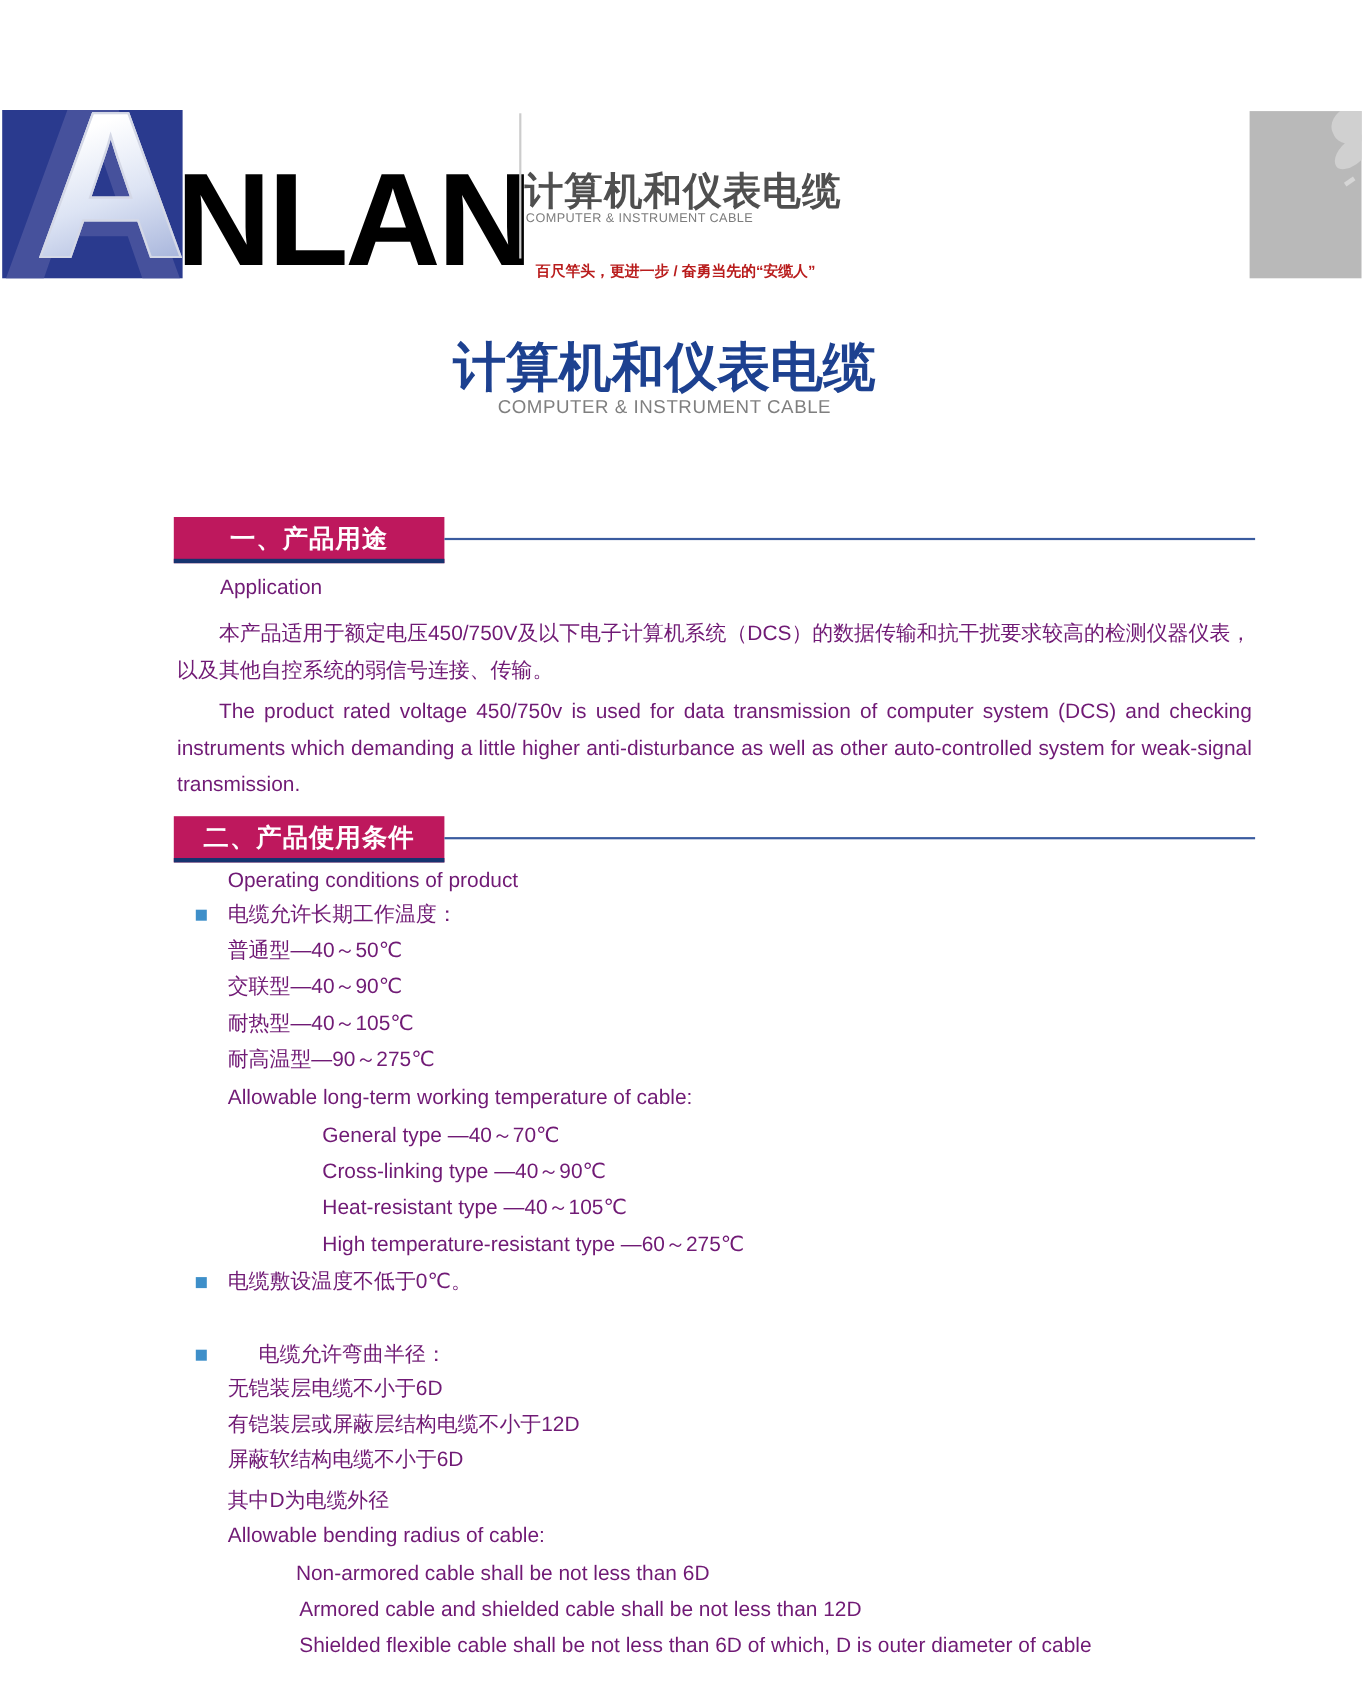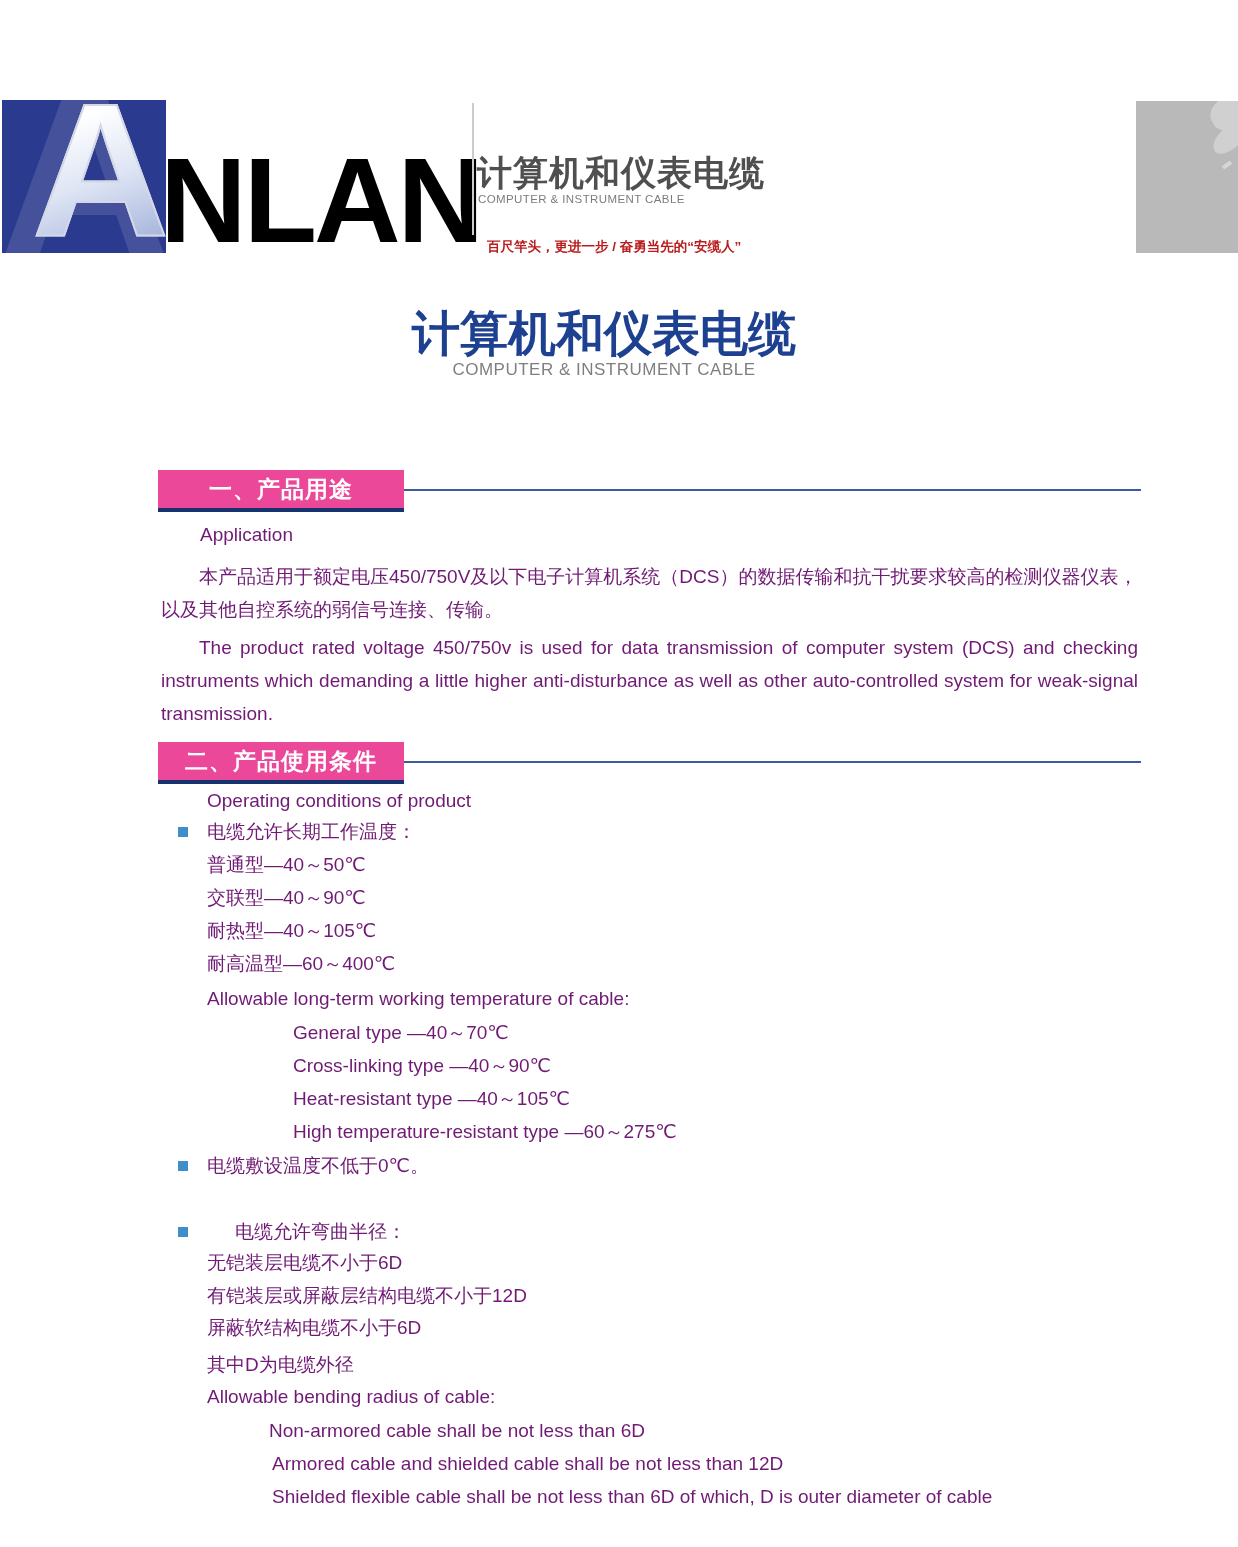--- a/index.html
+++ b/index.html
@@ -31,21 +31,21 @@
   .leaf3{position:absolute;right:6px;top:62px;width:10px;height:4px;background:#d6d6d6;
          transform:rotate(-35deg);}
 
   
   .doc-title{left:0;top:302px;width:1208px;text-align:center;font-size:48px;font-weight:bold;
              color:#1d4190;letter-spacing:0;}
   .doc-subtitle{left:0;top:360px;width:1208px;text-align:center;font-size:17px;color:#7f7f7f;
                 letter-spacing:0.5px;}
 
   
-  .sec-box{left:158px;width:246px;height:38px;background:#ec4899;border-bottom:4px solid #16336f;
+  .sec-box{left:158px;width:246px;height:38px;background:#be185d;border-bottom:4px solid #16336f;
            color:#ffffff;font-size:23px;font-weight:bold;text-align:center;line-height:38px;
            letter-spacing:1px;}
   .sec-line{height:2px;background:#3a5b9f;left:404px;width:737px;}
 
   
   .t{position:absolute;font-size:19px;color:#701a75;line-height:22px;white-space:nowrap;}
   .just{white-space:normal;text-align:justify;text-align-last:justify;}
   .bullet{position:absolute;width:10px;height:10px;background:#3e8fc9;}
 </style>
 </head>
@@ -83,21 +83,21 @@
 
   <div class="abs sec-box" style="top:742px;">二、产品使用条件</div>
   <div class="abs sec-line" style="top:761px;"></div>
   <div class="t" style="left:207px;top:790px;">Operating conditions of product</div>
 
   <span class="bullet" style="left:178px;top:827px;"></span>
   <div class="t" style="left:207px;top:821px;">电缆允许长期工作温度：</div>
   <div class="t" style="left:207px;top:854px;">普通型—40～50℃</div>
   <div class="t" style="left:207px;top:887px;">交联型—40～90℃</div>
   <div class="t" style="left:207px;top:920px;">耐热型—40～105℃</div>
-  <div class="t" style="left:207px;top:953px;">耐高温型—60～400℃</div>
+  <div class="t" style="left:207px;top:953px;">耐高温型—90～275℃</div>
   <div class="t" style="left:207px;top:988px;">Allowable long-term working temperature of cable:</div>
   <div class="t" style="left:293px;top:1022px;">General type —40～70℃</div>
   <div class="t" style="left:293px;top:1055px;">Cross-linking type —40～90℃</div>
   <div class="t" style="left:293px;top:1088px;">Heat-resistant type —40～105℃</div>
   <div class="t" style="left:293px;top:1121px;">High temperature-resistant type —60～275℃</div>
 
   <span class="bullet" style="left:178px;top:1161px;"></span>
   <div class="t" style="left:207px;top:1155px;">电缆敷设温度不低于0℃。</div>
 
   <span class="bullet" style="left:178px;top:1227px;"></span>

